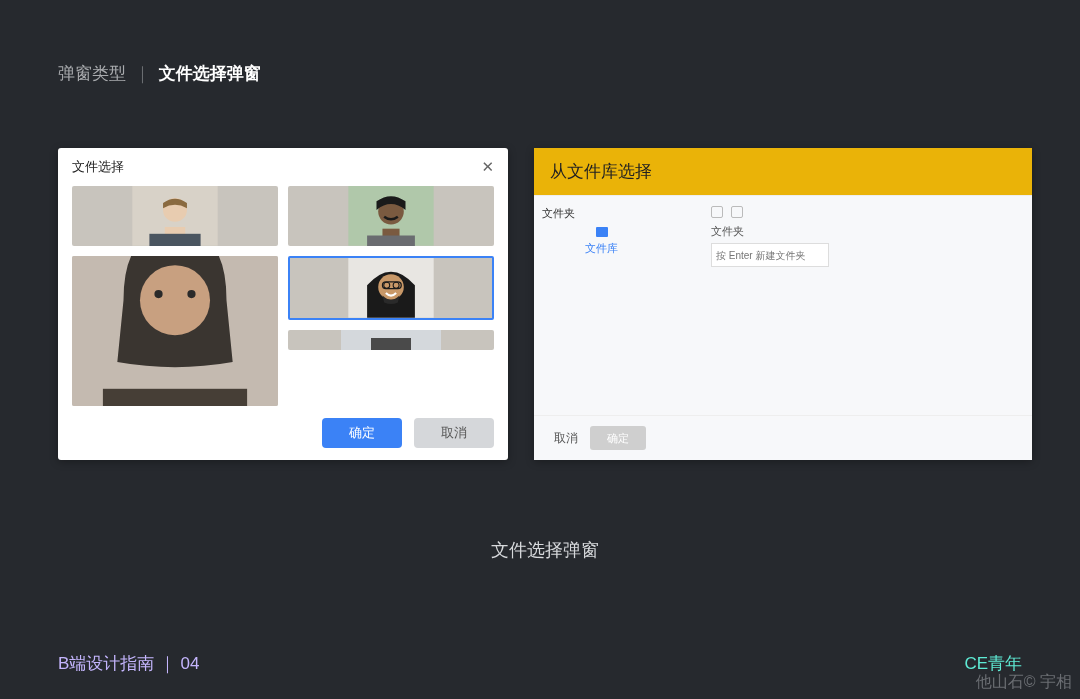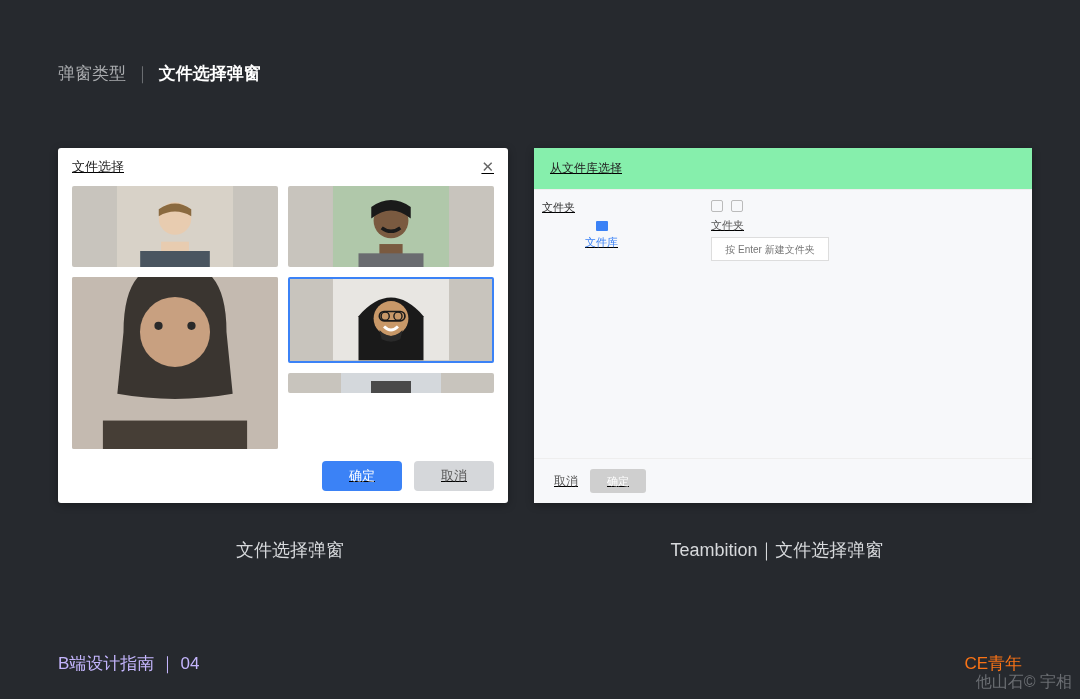--- a/index.html
+++ b/index.html
@@ -20,27 +20,26 @@
       color: #d5d7da;
       font-size: 17px;
     }
     .header .light { color: #a9abae; font-weight: 300; }
     .header .divider { margin: 0 8px; color: #6a6d71; }
     .header .bold { font-weight: 700; color: #fff; }
 
     .panels { position: absolute; top: 148px; left: 58px; display: flex; gap: 26px; }
     .panel {
       width: 450px;
-      height: 355px;
+      height: 312px;
       background: #fff;
       border-radius: 3px;
       box-shadow: 0 2px 8px rgba(0,0,0,0.3);
       display: flex;
       flex-direction: column;
-      text-decoration: underline;
     }
 
     
     .panel-header {
       display: flex;
       justify-content: space-between;
       align-items: center;
       padding: 10px 14px;
       font-size: 13px;
       color: #222;
@@ -76,52 +75,52 @@
       border: none;
       border-radius: 4px;
       font-size: 13px;
       cursor: pointer;
     }
     .btn-primary { background: #3b82f6; color: #fff; }
     .btn-secondary { background: #d5d7da; color: #555; }
 
     
     .panel-right { width: 498px; background: #f7f8fa; }
-    .panel-right .panel-header { background: #86efac; border-bottom: 1px solid #eee; font-size: 12px; font-weight: 500; padding: 12px 16px; }
+    .panel-right .panel-header { background: #eab308; border-bottom: 1px solid #eee; font-size: 17px; font-weight: 500; padding: 12px 16px; }
     .right-body { flex: 1; display: flex; gap: 32px; }
     .sidebar {
       width: 135px;
       padding: 10px 8px;
       font-size: 11px;
       color: #444;
     }
     .sidebar-title { margin-bottom: 6px; color: #333; }
     .sidebar-item { display: flex; align-items: center; gap: 4px; color: #3b82f6; cursor: pointer; font-size: 11px; flex-direction: column; }
     .folder-icon { width: 12px; height: 10px; background: #3b82f6; border-radius: 1px; }
     .right-main { flex: 1; padding: 10px; }
     .toolbar-icons { display: flex; gap: 8px; color: #999; margin-bottom: 6px; }
     .tb-icon { width: 12px; height: 12px; border: 1px solid #bbb; border-radius: 2px; }
     .sub-label { font-size: 11px; color: #555; margin-bottom: 4px; }
-    .folder-input { width: 118px; height: 24px; border: 1px solid #ddd; font-size: 10px; padding: 0 4px; color: #aaa; background: #fff; text-align: center; }
+    .folder-input { width: 118px; height: 24px; border: 1px solid #ddd; font-size: 10px; padding: 0 4px; color: #aaa; background: #fff; }
     .right-footer {
       display: flex;
       gap: 12px;
       padding: 10px 20px;
       border-top: 1px solid #eee;
       background: #f7f8fa;
       align-items: center;
     }
     .text-btn { font-size: 12px; color: #555; cursor: pointer; background: none; border: none; }
     .btn-disabled { width: 56px; height: 24px; background: #cfcfcf; color: #fff; border: none; border-radius: 3px; font-size: 11px; }
 
     .captions { position: absolute; top: 538px; left: 58px; width: 974px; display: flex; }
     .caption { flex: 1; text-align: center; color: #d7d9dc; font-size: 18px; }
 
     .footer-left { position: absolute; bottom: 24px; left: 58px; color: #c4b5fd; font-size: 17px; }
-    .footer-right { position: absolute; bottom: 24px; right: 58px; color: #f97316; font-size: 17px; }
+    .footer-right { position: absolute; bottom: 24px; right: 58px; color: #5eead4; font-size: 17px; }
     .watermark { position: absolute; bottom: 6px; right: 8px; color: #6b6e73; font-size: 16px; }
   </style>
 </head>
 <body>
 
 <div class="header">
   <span class="light">弹窗类型</span>
   <span class="divider">｜</span>
   <span class="bold">文件选择弹窗</span>
 </div>
@@ -214,18 +213,17 @@
     </div>
     <div class="right-footer">
       <button class="text-btn">取消</button>
       <button class="btn-disabled">确定</button>
     </div>
   </div>
 </div>
 
 <div class="captions">
   <div class="caption">文件选择弹窗</div>
-  <div class="caption" style="flex:1.1">Teambition｜文件选择弹窗</div>
 </div>
 
 <div class="footer-left">B端设计指南 ｜ 04</div>
 <div class="footer-right">CE青年</div>
 <div class="watermark">他山石© 宇相</div>
 
 </body></html>

